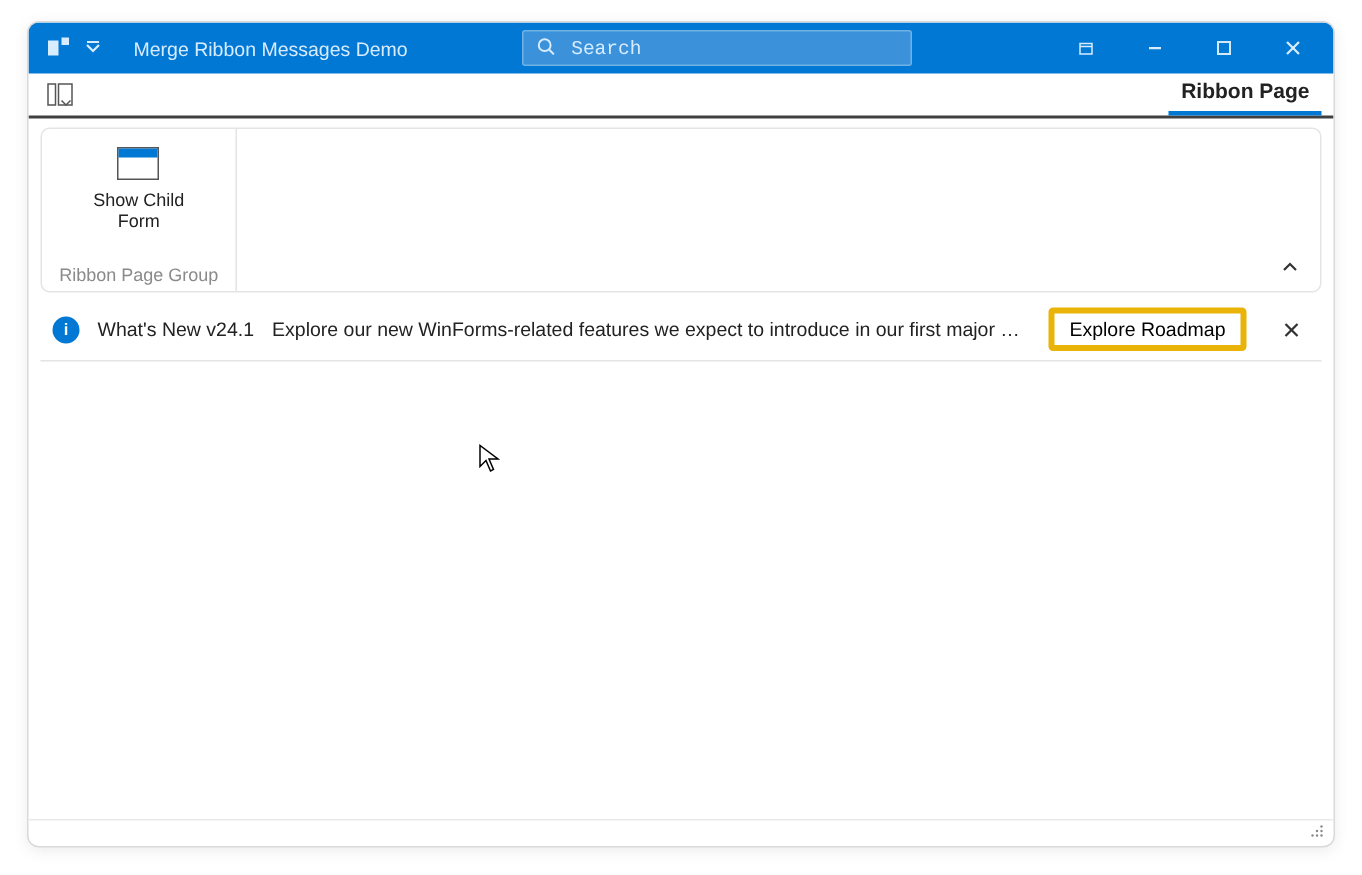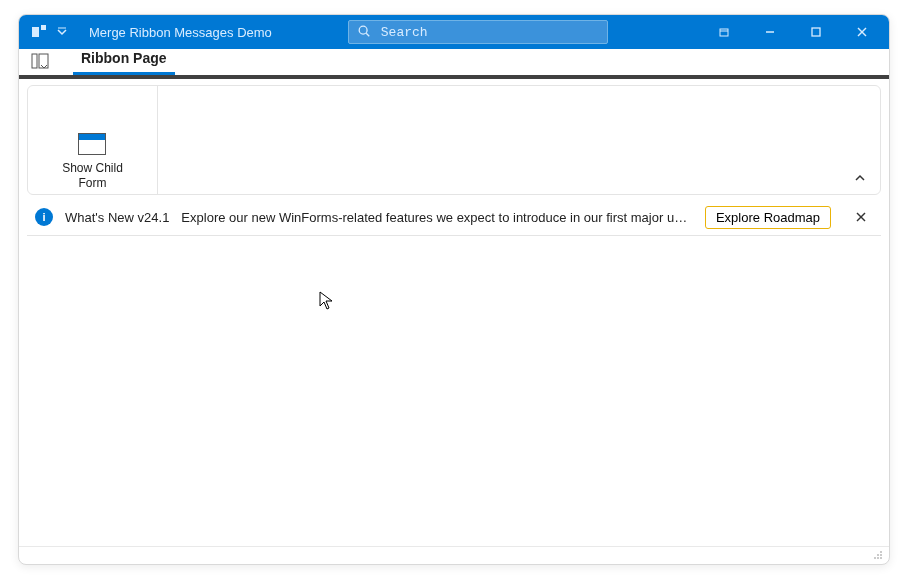--- a/index.html
+++ b/index.html
@@ -89,21 +89,22 @@
     color:#d8ecff;
     cursor:pointer;
   }
   
   .tabstrip {
     height: 30px;
     display:flex;
     align-items:flex-end;
     gap: 10px;
     padding: 0 8px;
-    border-bottom: 4px solid #404040;
+    border-bottom: 2px solid #404040;
+    justify-content: space-between;
   }
   .tabstrip .panel-toggle {
     width: 26px; height: 28px;
     display:flex; align-items:center; justify-content:center;
     cursor:pointer;
     color:#555;
     margin-right: 10px;
   }
   .tab {
     padding: 4px 8px 6px 8px;
@@ -122,21 +123,21 @@
     height: 110px;
     display:flex;
     position:relative;
   }
   .ribbon-group {
     width: 130px;
     border-right: 1px solid #e4e4e4;
     display:flex;
     flex-direction:column;
     align-items:center;
-    justify-content:flex-end;
+    justify-content:center;
     padding-top: 8px;
   }
   .ribbon-button {
     display:flex;
     flex-direction:column;
     align-items:center;
     gap: 6px;
     padding: 4px 6px;
     cursor:pointer;
     border-radius:4px;
@@ -187,21 +188,21 @@
   .infobar .info-icon {
     width:18px; height:18px; border-radius:50%;
     background:#0078d4;
     color:#fff; display:flex; align-items:center; justify-content:center;
     font-size:11px; font-weight:700;
     flex:0 0 18px;
   }
   .infobar .info-title { font-weight:400; white-space:nowrap; }
   .infobar .info-text { color:#222; flex:1; white-space:nowrap; overflow:hidden; text-overflow:ellipsis; }
   .infobar .info-cta {
-    border:1px solid #eab308;
+    border:4px solid #eab308;
     border-radius:3px;
     padding: 3px 10px;
     font-size:13px;
     background:#fff;
     cursor:pointer;
     white-space:nowrap;
   }
   .infobar .info-close {
     width:24px; height:24px; display:flex; align-items:center; justify-content:center;
     cursor:pointer; color:#444; margin-left:6px;
@@ -299,20 +300,21 @@
       </div>
     </div>
 
     <div class="ribbon">
       <div class="ribbon-group">
         <div class="ribbon-button">
           <span class="ic"></span>
           <span class="lbl">Show Child
 Form</span>
         </div>
+        <div class="ribbon-group-caption">Ribbon Page Group</div>
       </div>
       <div class="collapse-btn">
         <svg width="12" height="12" viewBox="0 0 12 12">
             <path d="M2 8 L6 4 L10 8" stroke="#333" stroke-width="1.5" fill="none"></path>
           </svg>
       </div>
     </div>
 
     <div class="infobar">
       <div class="info-icon">i</div>

